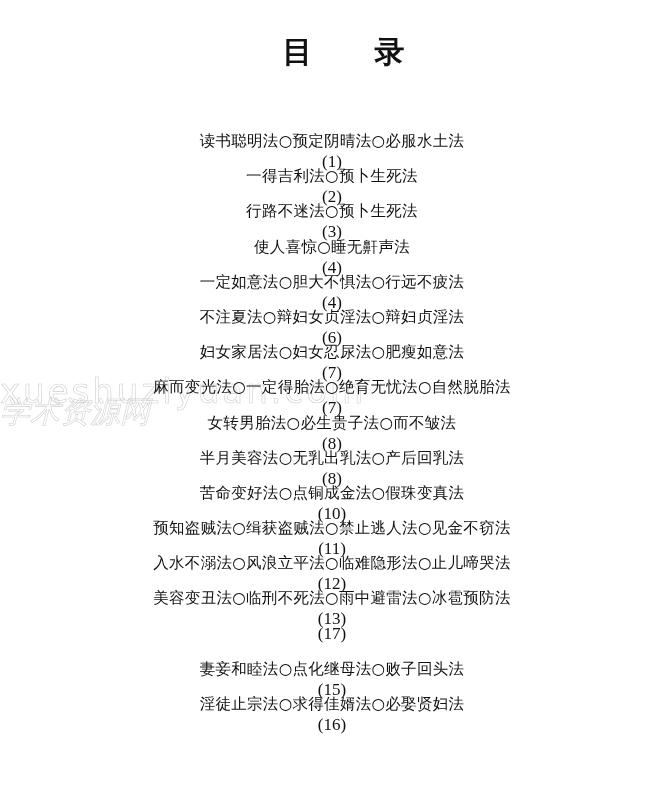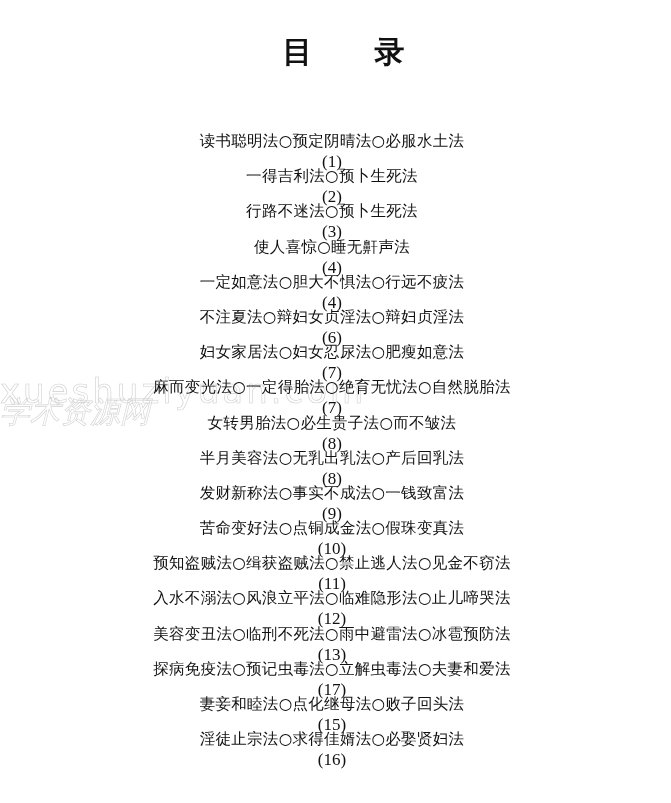--- a/index.html
+++ b/index.html
@@ -97,46 +97,40 @@
       <span class="label">女转男胎法○必生贵子法○而不皱法</span>
       <span class="dots"></span>
       <span class="page">(8)</span>
     </div>
     <div class="row">
       <span class="label">半月美容法○无乳出乳法○产后回乳法</span>
       <span class="dots"></span>
       <span class="page">(8)</span>
     </div>
     <div class="row">
-      <span class="label">发财新称法○事实不成法○一钱致富法</span>
-      <span class="dots"></span>
-      <span class="page">(9)</span>
-    </div>
-    <div class="row">
       <span class="label">苦命变好法○点铜成金法○假珠变真法</span>
       <span class="dots"></span>
       <span class="page">(10)</span>
     </div>
     <div class="row">
       <span class="label">预知盗贼法○缉获盗贼法○禁止逃人法○见金不窃法</span>
       <span class="dots"></span>
       <span class="page">(11)</span>
     </div>
     <div class="row">
       <span class="label">入水不溺法○风浪立平法○临难隐形法○止儿啼哭法</span>
       <span class="dots"></span>
       <span class="page">(12)</span>
     </div>
     <div class="row">
       <span class="label">美容变丑法○临刑不死法○雨中避雷法○冰雹预防法</span>
       <span class="dots"></span>
       <span class="page">(13)</span>
     </div>
     <div class="row">
-      <span class="label">探病免疫法○预记虫毒法○立解虫毒法○夫妻和爱法</span>
       <span class="dots"></span>
       <span class="page">(17)</span>
     </div>
     <div class="row">
       <span class="label">妻妾和睦法○点化继母法○败子回头法</span>
       <span class="dots"></span>
       <span class="page">(15)</span>
     </div>
     <div class="row">
       <span class="label">淫徒止宗法○求得佳婿法○必娶贤妇法</span>

